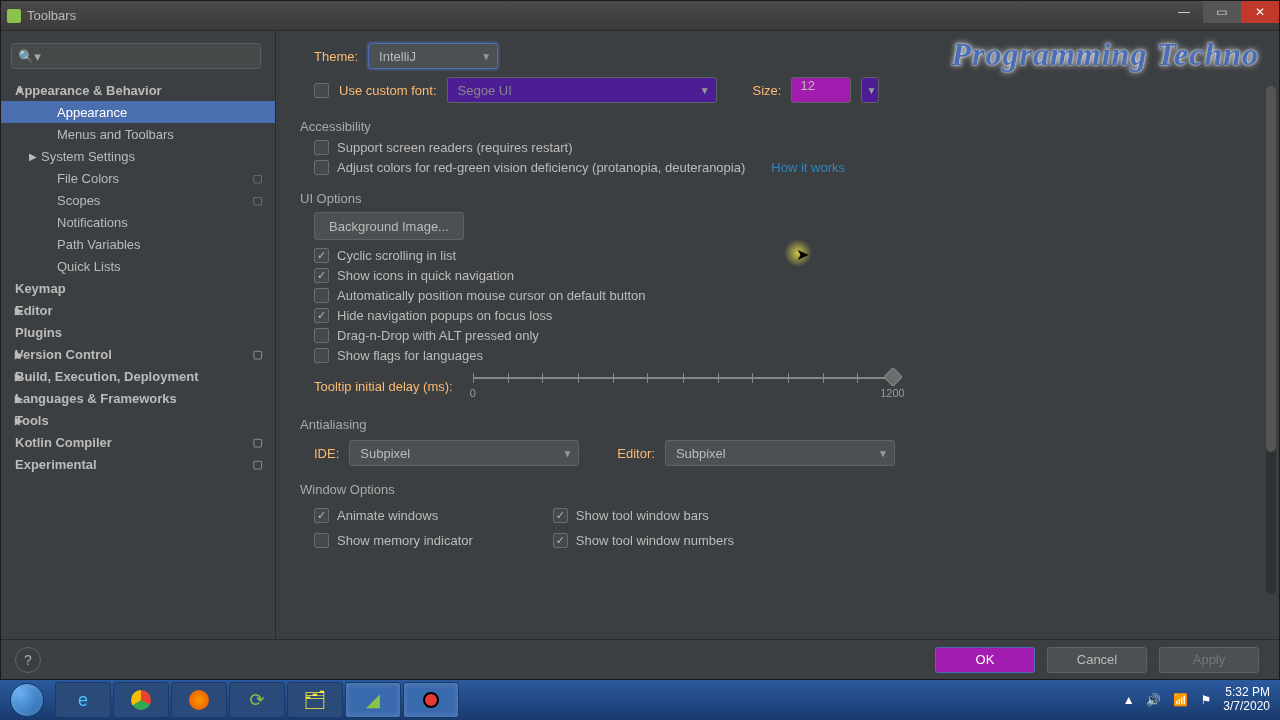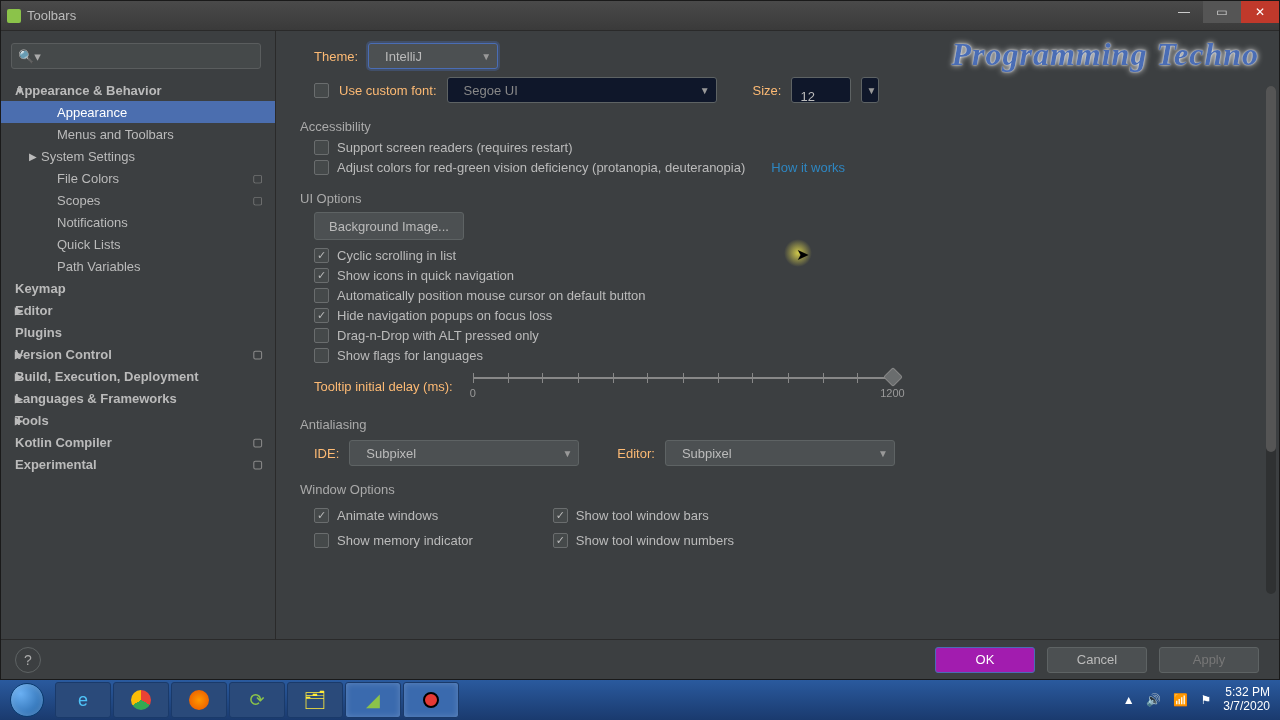--- a/index.html
+++ b/index.html
@@ -32,25 +32,25 @@
 .mod-icon { position:absolute; right:12px; color:#888; font-size:11px; }
 
 
 .main { flex:1; background:#3c3f41; overflow-y:auto; position:relative; }
 .brand { position:absolute; right:20px; top:5px; font-family:Georgia,serif; font-style:italic; font-size:32px; font-weight:bold; color:#4a6db5; text-shadow:0 0 6px #fff,0 0 2px #fff; letter-spacing:1px; }
 .crumbs { padding:14px 20px 10px 20px; color:#ccc; font-size:14px; font-weight:bold; }
 .crumbs .sep { color:#888; margin:0 6px; font-weight:normal; }
 .panel { padding:4px 24px 20px 38px; color:#bbb; font-size:13px; }
 .row { display:flex; align-items:center; margin:8px 0; gap:10px; }
 .lbl { color:#fdba74; }
-.select { height:26px; background:#4c5052; border:1px solid #5e6364; border-radius:3px; display:flex; align-items:center; padding:0 24px 0 16px; color:#bbb; font-size:13px; position:relative; }
+.select { height:26px; background:#4c5052; border:1px solid #5e6364; border-radius:3px; display:flex; align-items:center; padding:0 24px 0 10px; color:#bbb; font-size:13px; position:relative; }
 .select.hl { border:1px solid #4a6db5; box-shadow:0 0 0 2px rgba(74,109,181,0.35); }
 .select .caret { position:absolute; right:6px; font-size:10px; color:#999; }
-.select.dis { background:#0f172a; color:#888; }
-.input { height:26px; background:#0f172a; border:1px solid #5e6364; border-radius:3px; padding:11px 8px; color:#bbb; font-size:13px; width:60px; }
+.select.dis { background:#4c1d95; color:#888; }
+.input { height:26px; background:#a21caf; border:1px solid #5e6364; border-radius:3px; padding:0 8px; color:#bbb; font-size:13px; width:60px; }
 .section-h { color:#aaa; font-size:13px; margin:16px 0 6px -14px; }
 .cbx-row { display:flex; align-items:center; gap:8px; margin:5px 0; }
 .cbx { width:15px; height:15px; border:1px solid #6a6d6e; background:#45494a; border-radius:2px; display:inline-flex; align-items:center; justify-content:center; font-size:11px; color:#bbb; }
 .cbx.on::after { content:"✓"; }
 .link { color:#2e86c1; cursor:pointer; margin-left:18px; }
 .btn { height:28px; padding:0 14px; background:#4c5052; border:1px solid #5e6364; border-radius:3px; color:#bbb; font-size:13px; display:inline-flex; align-items:center; }
 .slider-wrap { display:flex; align-items:center; gap:20px; margin:8px 0; }
 .slider { position:relative; width:420px; height:30px; }
 .track { position:absolute; top:6px; left:0; right:0; height:2px; background:#888; }
 .tick { position:absolute; top:2px; width:1px; height:10px; background:#888; }
@@ -122,24 +122,24 @@
             <span class="mod-icon">▢</span>
           </div>
           <div class="tree-row lvl2">
             <span>Scopes</span>
             <span class="mod-icon">▢</span>
           </div>
           <div class="tree-row lvl2">
             <span>Notifications</span>
           </div>
           <div class="tree-row lvl2">
+            <span>Path Variables</span>
+          </div>
+          <div class="tree-row lvl2">
             <span>Quick Lists</span>
-          </div>
-          <div class="tree-row lvl2">
-            <span>Path Variables</span>
           </div>
           <div class="tree-row lvl1">
             <span>Keymap</span>
           </div>
           <div class="tree-row lvl1">
             <span class="arrow">▶</span>
             <span>Editor</span>
           </div>
           <div class="tree-row lvl1">
             <span>Plugins</span>

